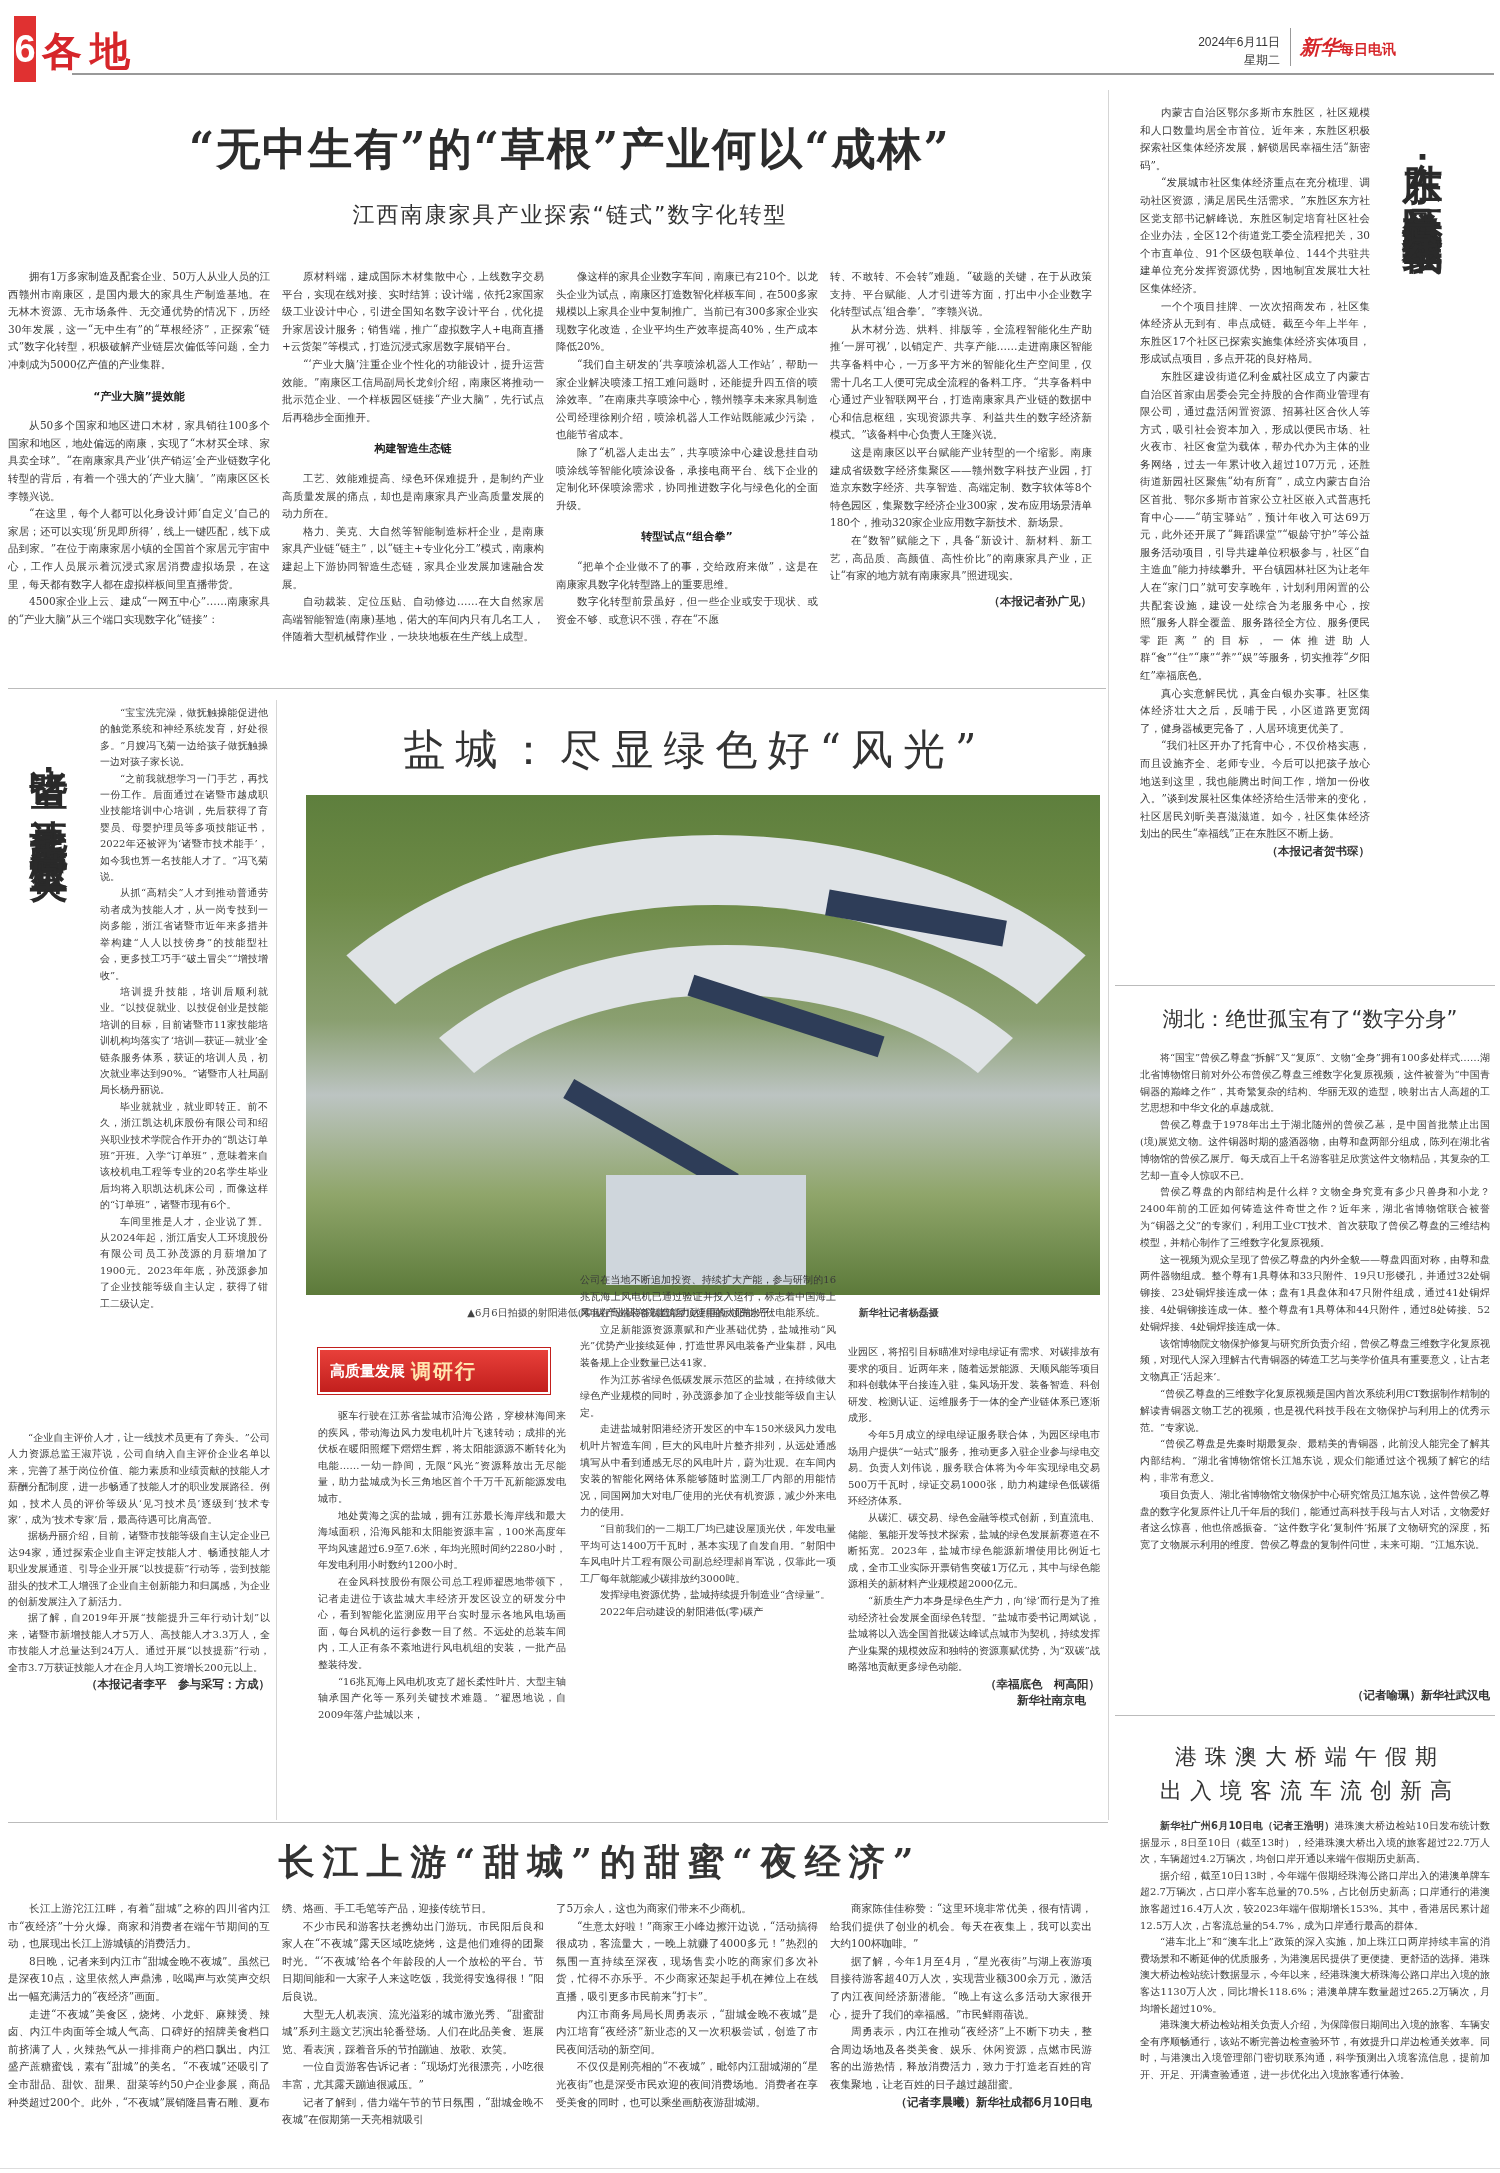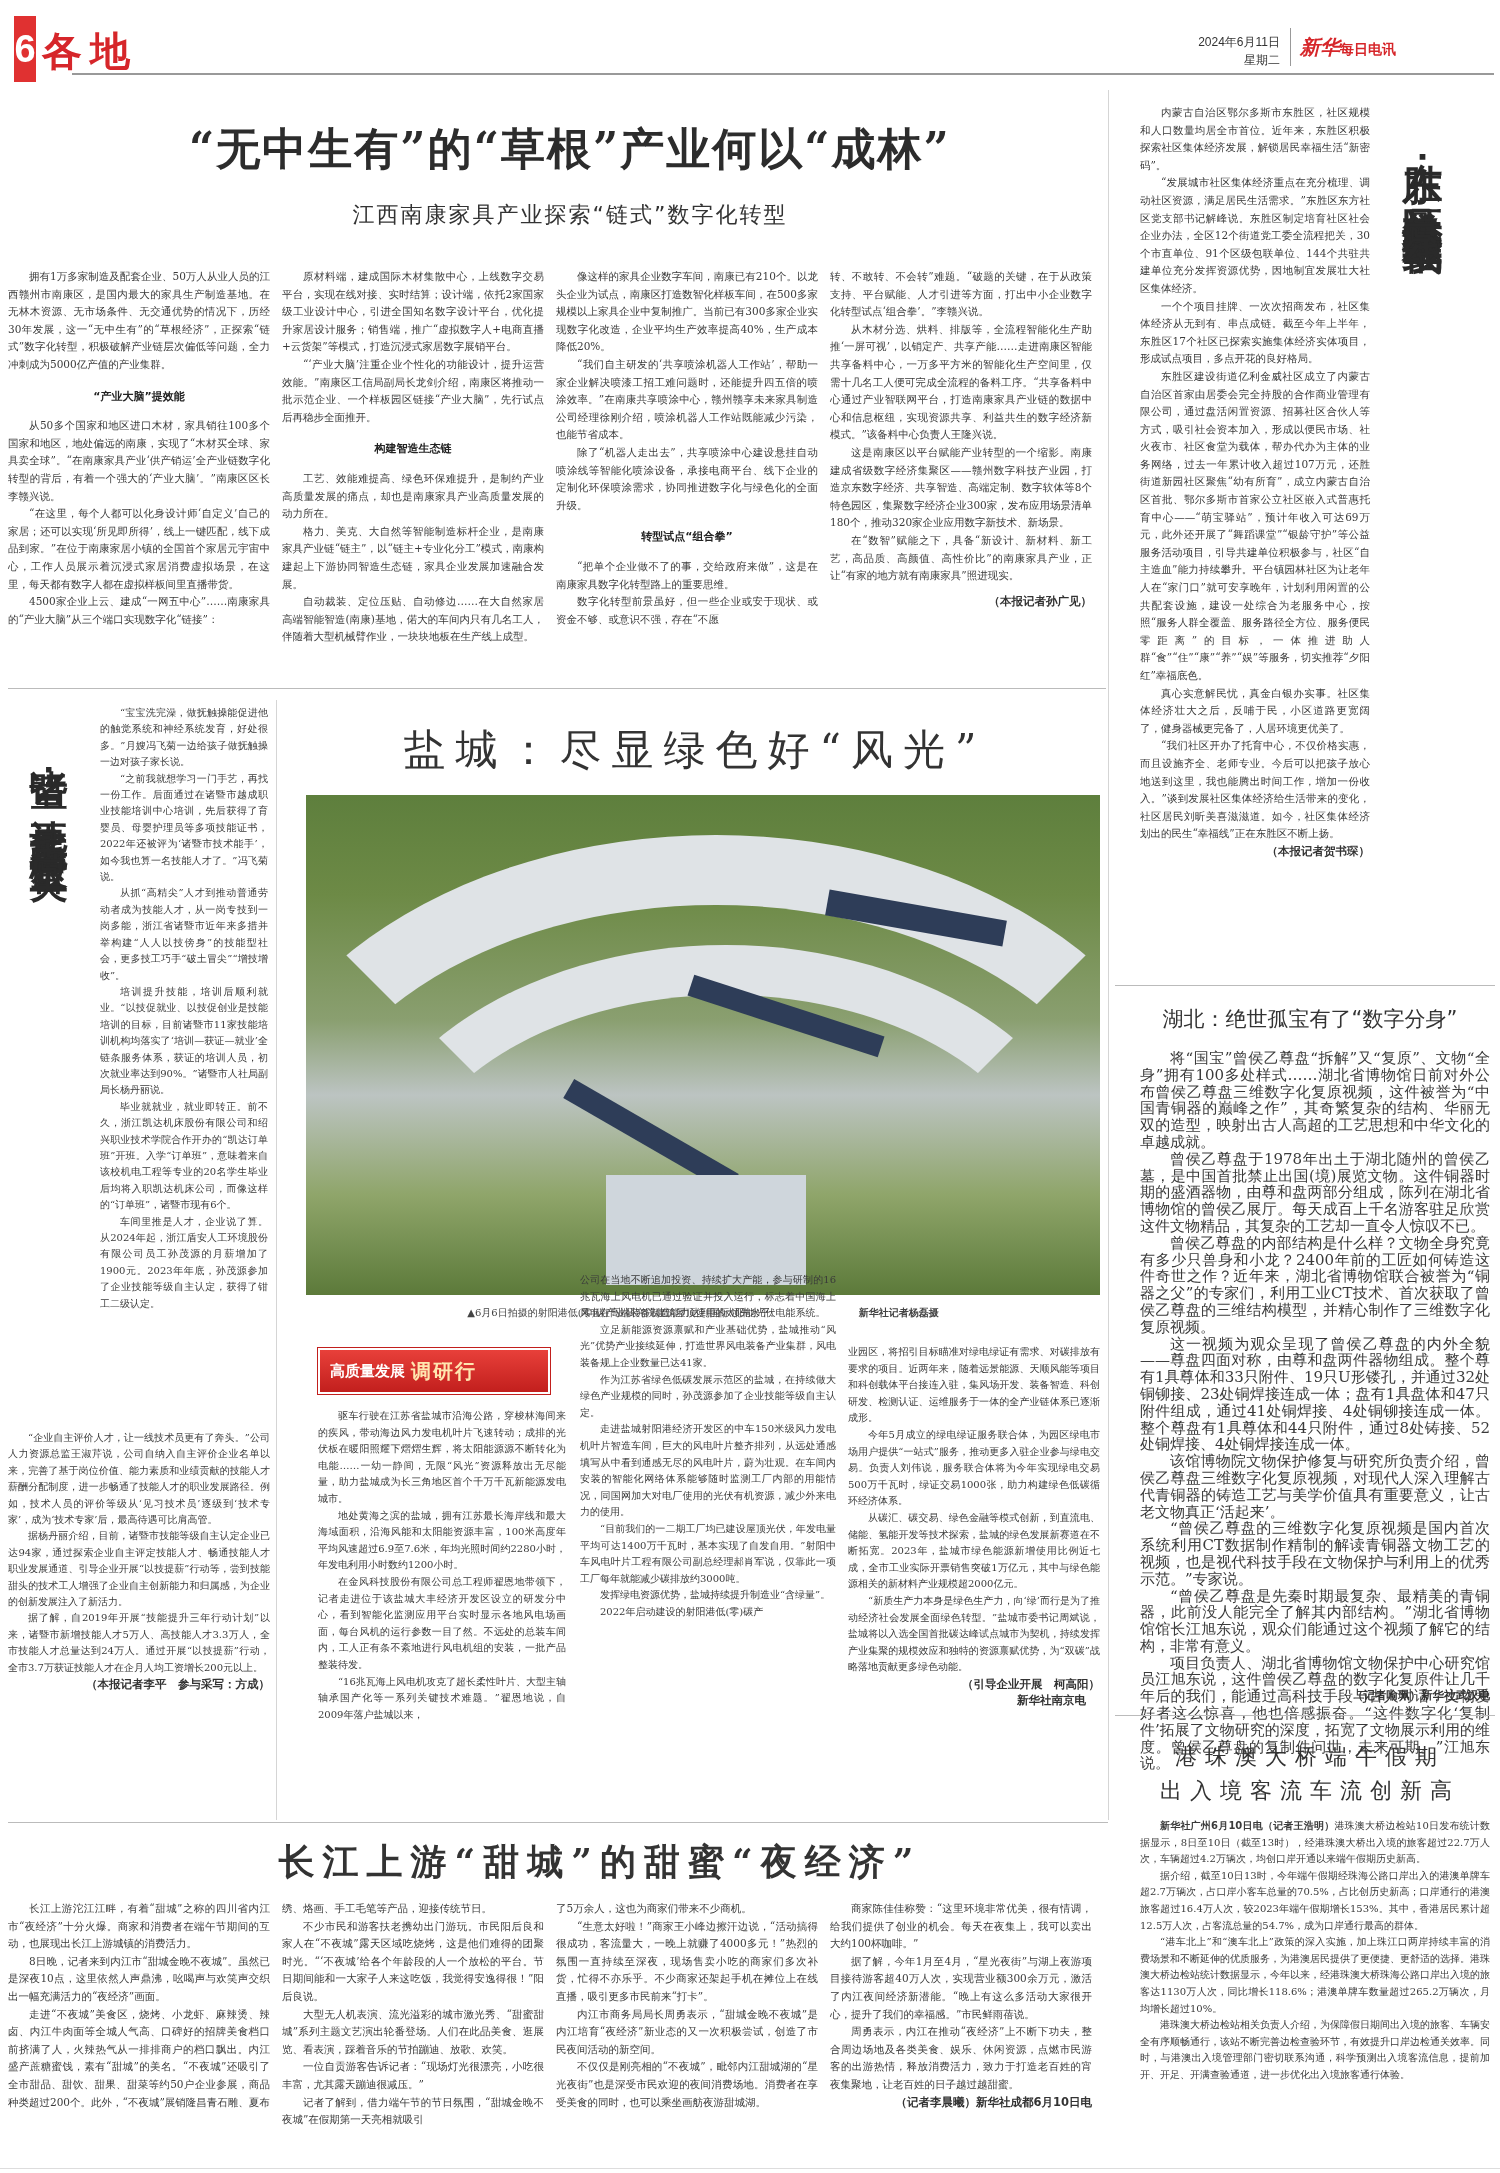--- a/index.html
+++ b/index.html
@@ -92,21 +92,21 @@
   <p>东胜区建设街道亿利金威社区成立了内蒙古自治区首家由居委会完全持股的合作商业管理有限公司，通过盘活闲置资源、招募社区合伙人等方式，吸引社会资本加入，形成以便民市场、社火夜市、社区食堂为载体，帮办代办为主体的业务网络，过去一年累计收入超过107万元，还胜街道新园社区聚焦“幼有所育”，成立内蒙古自治区首批、鄂尔多斯市首家公立社区嵌入式普惠托育中心——“萌宝驿站”，预计年收入可达69万元，此外还开展了“舞蹈课堂”“银龄守护”等公益服务活动项目，引导共建单位积极参与，社区“自主造血”能力持续攀升。平台镇园林社区为让老年人在“家门口”就可安享晚年，计划利用闲置的公共配套设施，建设一处综合为老服务中心，按照“服务人群全覆盖、服务路径全方位、服务便民零距离”的目标，一体推进助人群“食”“住”“康”“养”“娱”等服务，切实推荐“夕阳红”幸福底色。</p>
   <p>真心实意解民忧，真金白银办实事。社区集体经济壮大之后，反哺于民，小区道路更宽阔了，健身器械更完备了，人居环境更优美了。</p>
   <p>“我们社区开办了托育中心，不仅价格实惠，而且设施齐全、老师专业。今后可以把孩子放心地送到这里，我也能腾出时间工作，增加一份收入。”谈到发展社区集体经济给生活带来的变化，社区居民刘昕美喜滋滋道。如今，社区集体经济划出的民生“幸福线”正在东胜区不断上扬。</p>
   <div class="byline">（本报记者贺书琛）</div>
 </div>
 <div class="abs vtitle" style="left:1400px;top:130px;height:850px;font-size:40px;line-height:1.15;letter-spacing:2px;">东胜：社区集体经济上扬民生『幸福线』</div>
 
 <div class="hline" style="left:1115px;top:985px;width:380px;"></div>
 
 <div class="abs" style="left:1130px;top:1005px;width:360px;text-align:center;font-family:'DejaVu Sans',sans-serif;font-size:21px;color:#333;">湖北：绝世孤宝有了“数字分身”</div>
-<div class="abs txt" style="left:1140px;top:1050px;width:350px;font-size:15px;line-height:16.8px;">
+<div class="abs txt" style="left:1140px;top:1050px;width:350px;font-size:10px;line-height:16.8px;">
   <p>将“国宝”曾侯乙尊盘“拆解”又“复原”、文物“全身”拥有100多处样式……湖北省博物馆日前对外公布曾侯乙尊盘三维数字化复原视频，这件被誉为“中国青铜器的巅峰之作”，其奇繁复杂的结构、华丽无双的造型，映射出古人高超的工艺思想和中华文化的卓越成就。</p>
   <p>曾侯乙尊盘于1978年出土于湖北随州的曾侯乙墓，是中国首批禁止出国(境)展览文物。这件铜器时期的盛酒器物，由尊和盘两部分组成，陈列在湖北省博物馆的曾侯乙展厅。每天成百上千名游客驻足欣赏这件文物精品，其复杂的工艺却一直令人惊叹不已。</p>
   <p>曾侯乙尊盘的内部结构是什么样？文物全身究竟有多少只兽身和小龙？2400年前的工匠如何铸造这件奇世之作？近年来，湖北省博物馆联合被誉为“铜器之父”的专家们，利用工业CT技术、首次获取了曾侯乙尊盘的三维结构模型，并精心制作了三维数字化复原视频。</p>
   <p>这一视频为观众呈现了曾侯乙尊盘的内外全貌——尊盘四面对称，由尊和盘两件器物组成。整个尊有1具尊体和33只附件、19只U形镂孔，并通过32处铜铆接、23处铜焊接连成一体；盘有1具盘体和47只附件组成，通过41处铜焊接、4处铜铆接连成一体。整个尊盘有1具尊体和44只附件，通过8处铸接、52处铜焊接、4处铜焊接连成一体。</p>
   <p>该馆博物院文物保护修复与研究所负责介绍，曾侯乙尊盘三维数字化复原视频，对现代人深入理解古代青铜器的铸造工艺与美学价值具有重要意义，让古老文物真正‘活起来’。</p>
   <p>“曾侯乙尊盘的三维数字化复原视频是国内首次系统利用CT数据制作精制的解读青铜器文物工艺的视频，也是视代科技手段在文物保护与利用上的优秀示范。”专家说。</p>
   <p>“曾侯乙尊盘是先秦时期最复杂、最精美的青铜器，此前没人能完全了解其内部结构。”湖北省博物馆馆长江旭东说，观众们能通过这个视频了解它的结构，非常有意义。</p>
   <p>项目负责人、湖北省博物馆文物保护中心研究馆员江旭东说，这件曾侯乙尊盘的数字化复原件让几千年后的我们，能通过高科技手段与古人对话，文物爱好者这么惊喜，他也倍感振奋。“这件数字化‘复制件’拓展了文物研究的深度，拓宽了文物展示利用的维度。曾侯乙尊盘的复制件问世，未来可期。”江旭东说。</p>
 </div>
 <div class="abs byline" style="left:1140px;top:1688px;width:350px;">（记者喻珮）新华社武汉电</div>
@@ -170,21 +170,21 @@
   <p>走进盐城射阳港经济开发区的中车150米级风力发电机叶片智造车间，巨大的风电叶片整齐排列，从远处通感填写从中看到通感无尽的风电叶片，蔚为壮观。在车间内安装的智能化网络体系能够随时监测工厂内部的用能情况，同国网加大对电厂使用的光伏有机资源，减少外来电力的使用。</p>
   <p>“目前我们的一二期工厂均已建设屋顶光伏，年发电量平均可达1400万千瓦时，基本实现了自发自用。”射阳中车风电叶片工程有限公司副总经理郝肖军说，仅靠此一项工厂每年就能减少碳排放约3000吨。</p>
   <p>发挥绿电资源优势，盐城持续提升制造业“含绿量”。</p>
   <p>2022年启动建设的射阳港低(零)碳产</p>
 </div>
 <div class="abs txt" style="left:848px;top:1344px;width:252px;font-size:10px;line-height:16.6px;">
   <p class="noind">业园区，将招引目标瞄准对绿电绿证有需求、对碳排放有要求的项目。近两年来，随着远景能源、天顺风能等项目和科创载体平台接连入驻，集风场开发、装备智造、科创研发、检测认证、运维服务于一体的全产业链体系已逐渐成形。</p>
   <p>今年5月成立的绿电绿证服务联合体，为园区绿电市场用户提供“一站式”服务，推动更多入驻企业参与绿电交易。负责人刘伟说，服务联合体将为今年实现绿电交易500万千瓦时，绿证交易1000张，助力构建绿色低碳循环经济体系。</p>
   <p>从碳汇、碳交易、绿色金融等模式创新，到直流电、储能、氢能开发等技术探索，盐城的绿色发展新赛道在不断拓宽。2023年，盐城市绿色能源新增使用比例近七成，全市工业实际开票销售突破1万亿元，其中与绿色能源相关的新材料产业规模超2000亿元。</p>
   <p>“新质生产力本身是绿色生产力，向‘绿’而行是为了推动经济社会发展全面绿色转型。”盐城市委书记周斌说，盐城将以入选全国首批碳达峰试点城市为契机，持续发挥产业集聚的规模效应和独特的资源禀赋优势，为“双碳”战略落地贡献更多绿色动能。</p>
-  <div class="byline">（引导企业开展　柯高阳）</div>
+  <div class="byline">（幸福底色　柯高阳）</div>
   <div class="byline" style="padding-right:14px;">新华社南京电</div>
 </div>
 
 <div class="hline" style="left:8px;top:1822px;width:1100px;"></div>
 
 <div class="abs" style="left:100px;top:1838px;width:1000px;text-align:center;font-family:'DejaVu Serif',serif;font-weight:bold;font-size:36px;color:#333;letter-spacing:8px;">长江上游“甜城”的甜蜜“夜经济”</div>
 <div class="abs txt" style="left:8px;top:1900px;width:262px;">
   <p>长江上游沱江江畔，有着“甜城”之称的四川省内江市“夜经济”十分火爆。商家和消费者在端午节期间的互动，也展现出长江上游城镇的消费活力。</p>
   <p>8日晚，记者来到内江市“甜城金晚不夜城”。虽然已是深夜10点，这里依然人声鼎沸，吆喝声与欢笑声交织出一幅充满活力的“夜经济”画面。</p>
   <p>走进“不夜城”美食区，烧烤、小龙虾、麻辣烫、辣卤、内江牛肉面等全城人气高、口碑好的招牌美食档口前挤满了人，火辣热气从一排排商户的档口飘出。内江盛产蔗糖蜜饯，素有“甜城”的美名。“不夜城”还吸引了全市甜品、甜饮、甜果、甜菜等约50户企业参展，商品种类超过200个。此外，“不夜城”展销隆昌青石雕、夏布</p>

